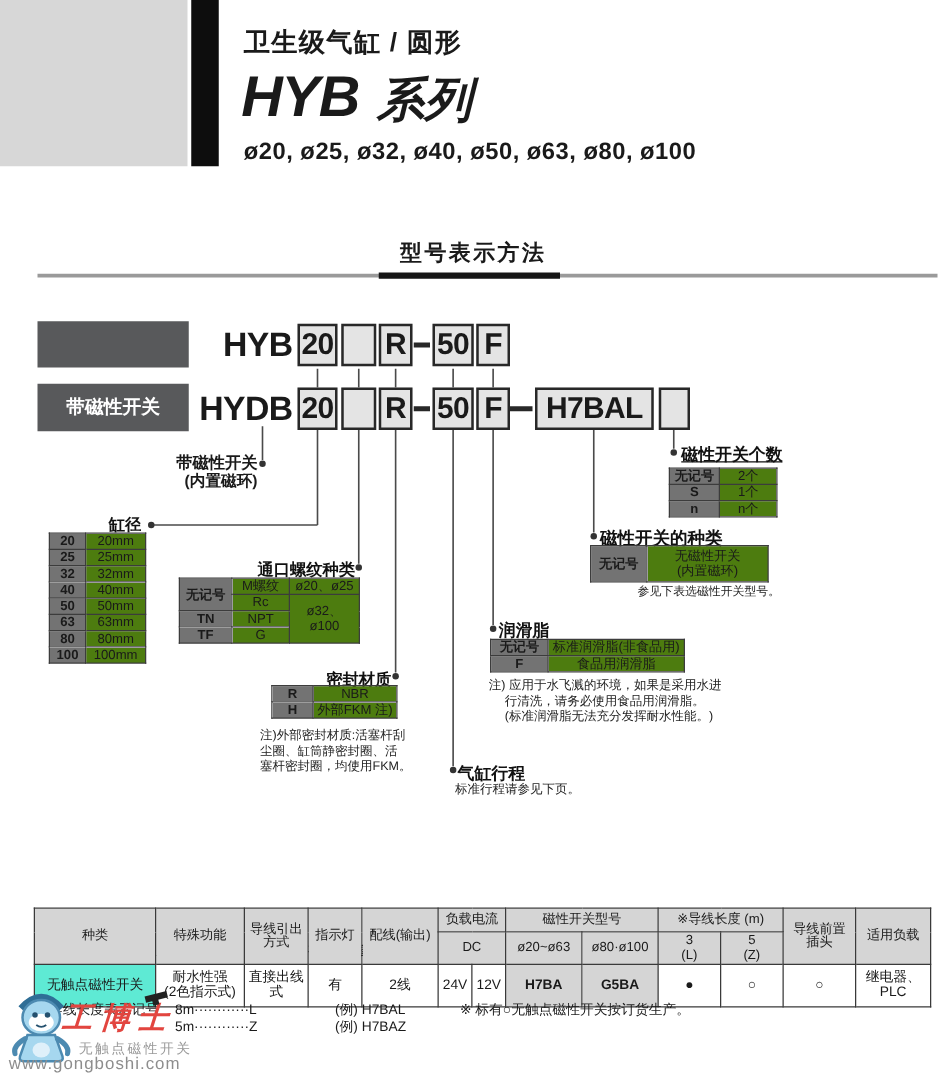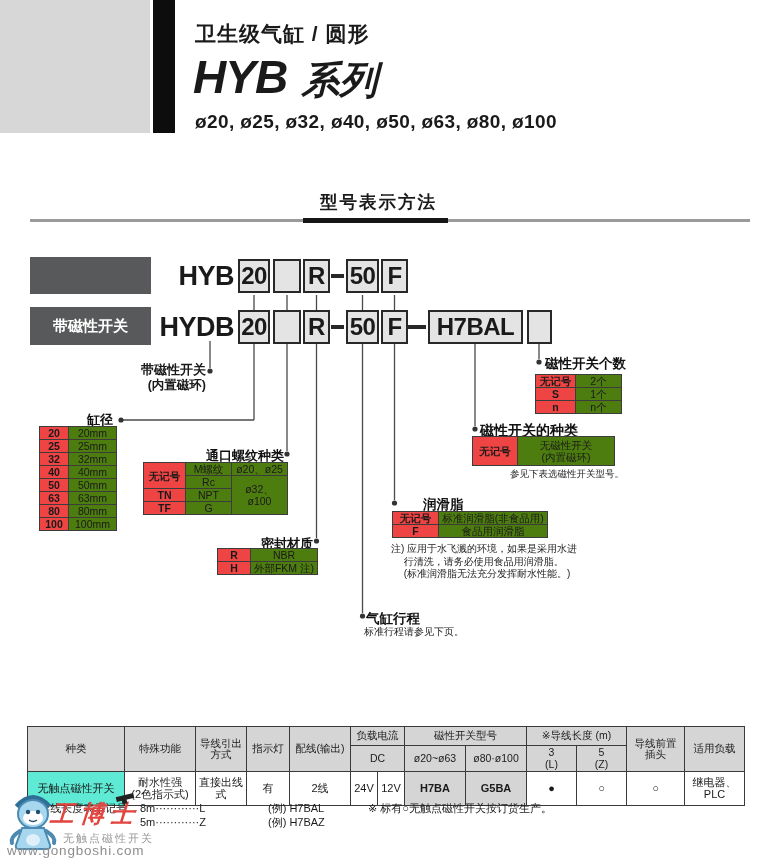--- a/index.html
+++ b/index.html
@@ -26,37 +26,37 @@
   .m1-prefix{left:160px;top:258px;width:74px;}
   .m2-prefix{left:144px;top:309px;width:90px;}
   .mbox{position:absolute;height:30px;border:2px solid #282828;background:#e4e4e4;
         font-size:24px;font-weight:bold;text-align:center;line-height:30px;letter-spacing:-0.5px;}
   .mdash{position:absolute;background:#282828;height:4px;}
   
   .ctitle{font-weight:bold;font-size:13px;color:#111;}
   .mini{border-collapse:collapse;table-layout:fixed;}
   .mini td{border:1.2px solid #3c3c3c;text-align:center;padding:0 2px;background:#4d7c0f;
            font-size:10.5px;height:12px;line-height:12px;overflow:hidden;}
-  .mini .code{background:#ef4444;font-weight:bold;}
+  .mini .code{background:#737373;font-weight:bold;}
   .note{font-size:10px;line-height:12.5px;color:#222;white-space:pre-line;}
   .preline{white-space:pre-line;margin-left:12px;}
   .ws-label{left:118px;top:363px;width:88px;text-align:right;font-weight:bold;font-size:13px;line-height:14.5px;}
   .bore-title{left:39px;top:411px;width:74px;text-align:right;}
   .bore-table{left:39px;top:426px;}
   .port-title{left:150px;top:447px;width:134px;text-align:right;}
   .port-table{left:143px;top:462px;}
   .seal-title{left:230px;top:535px;width:83px;text-align:right;}
   .seal-table{left:217px;top:548px;}
   .seal-note{left:208px;top:583px;}
   .stroke-title{left:366px;top:610px;font-size:13.5px;}
   .stroke-note{left:364px;top:626px;}
-  .grease-title{left:423px;top:496px;font-size:13.5px;}
+  .grease-title{left:399px;top:496px;font-size:13.5px;}
   .grease-table{left:392px;top:511px;}
   .grease-note{left:391px;top:543px;}
-  .qty-title{left:545px;top:355px;font-size:13.5px;}
+  .qty-title{left:545px;top:355px;font-size:13.5px;text-decoration:underline;}
   .qty-table{left:535px;top:374px;}
   .stype-title{left:480px;top:422px;font-size:14px;}
   .stype-table{left:472px;top:436px;}
   .stype-table td{height:28px;line-height:12px;}
   .stype-note{left:474px;top:468px;font-size:9.5px;margin-left:36px;}
   
   .opt-box{left:30px;top:649px;width:224px;height:46px;border:1.5px solid #333;
            padding:4px 7px;font-size:10.5px;line-height:13.5px;box-sizing:border-box;}
   
   .fit-head{left:30px;top:697px;display:flex;align-items:flex-end;margin-top:48px;}
@@ -237,20 +237,23 @@
         <tr>
           <td class="code">R</td>
           <td>NBR</td>
         </tr>
     <tr>
           <td class="code">H</td>
           <td>外部FKM 注)</td>
         </tr>
   </tbody>
     </table>
+  <div class="abs note seal-note">注)外部密封材质:活塞杆刮
+尘圈、缸筒静密封圈、活
+塞杆密封圈，均使用FKM。</div>
 
   <div class="abs ctitle stroke-title">气缸行程</div>
   <div class="abs note stroke-note">标准行程请参见下页。</div>
 
   <div class="abs ctitle grease-title">润滑脂</div>
   <table class="abs mini grease-table">
     <colgroup>
         <col style="width:46px;">
         <col style="width:109px;">
       </colgroup>

